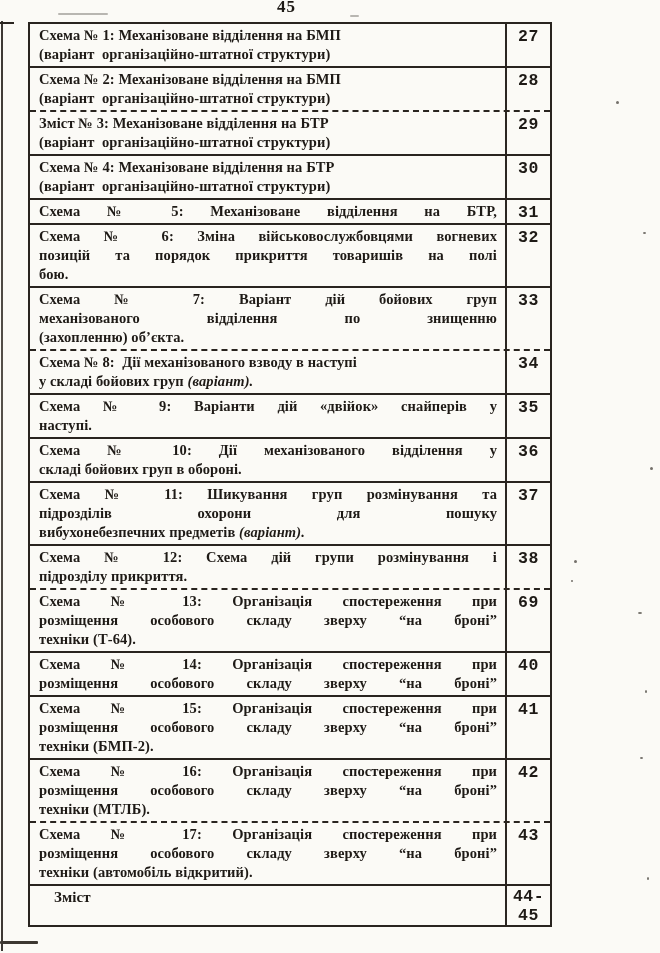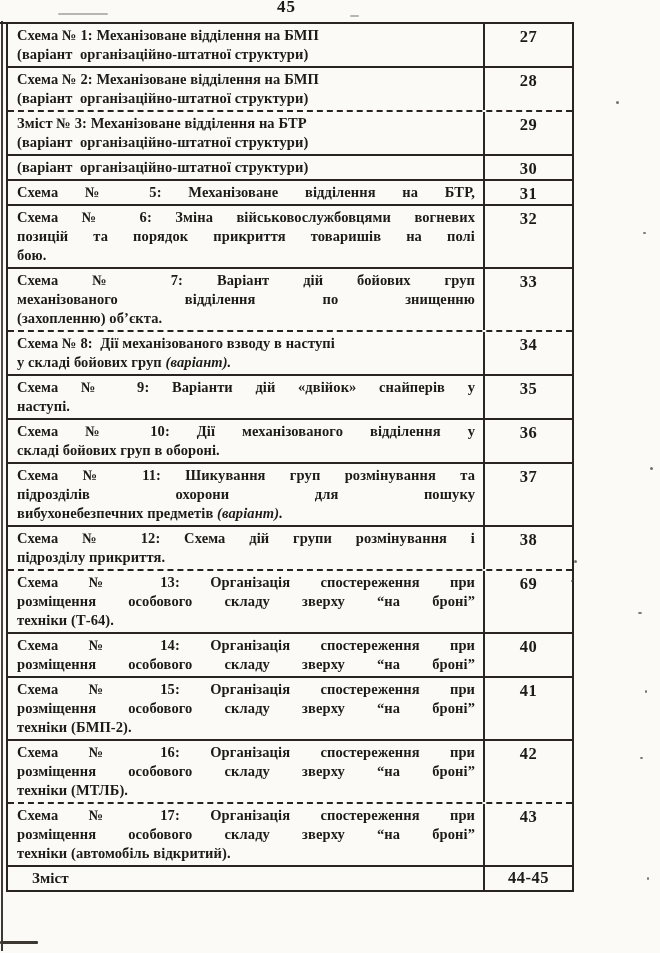--- a/index.html
+++ b/index.html
@@ -22,42 +22,42 @@
     font-size:17px;font-weight:bold;letter-spacing:1px;
   }
   .edge-line{
     position:absolute;left:1px;top:21px;width:2px;height:930px;
     background:linear-gradient(#3c3733,#55504a 40%,#3c3733);
   }
   .top-ext{
     position:absolute;left:0;top:22px;width:14px;height:2px;background:var(--line);
   }
   .toc-table{
-    position:absolute;left:6px;top:22px;width:568px;
+    position:absolute;left:28px;top:22px;width:524px;
     box-sizing:border-box;
     border:2px solid var(--line);
     background:transparent;
   }
   .row{display:flex;}
   .row + .row{border-top:2px solid var(--line);justify-content:flex-end;}
   .row.rough{border-top-style:dashed;}
   .ct{
     box-sizing:border-box;width:477px;
     border-right:2px solid #2b2622;
     padding:2px 8px 2px 9px;
     font-size:14.5px;font-weight:bold;line-height:19px;
     letter-spacing:0.1px;
   }
   .ct .line{min-height:19px;}
   .ct .line.j{text-align:justify;text-align-last:justify;}
   .ct em{font-style:italic;font-weight:bold;}
   .cp{
     flex:1;text-align:center;
     font-size:16.5px;font-weight:bold;line-height:19px;
-    padding-top:3px;letter-spacing:0.5px;
+    padding-top:3px;letter-spacing:0.5px;font-family:Liberation Mono, monospace;
   }
   .row.footer .ct{padding-left:24px;font-size:15px;}
   .row.footer .cp{padding-top:1px;border-radius:9px;}
   .artifact{position:absolute;background:#46413b;border-radius:50%;opacity:0.75;}
   .dash{position:absolute;background:#3c3731;border-radius:1px;}
   .faint{opacity:0.35;}
 </style>
 </head>
 <body>
 
@@ -85,20 +85,21 @@
       </div>
       <div class="row rough">
         <div class="ct">
           <div class="line"><span>Зміст № 3: Механізоване відділення на БТР</span></div>
           <div class="line"><span>(варіант&nbsp; організаційно-штатної структури)</span></div>
         </div>
         <div class="cp">29</div>
       </div>
       <div class="row">
         <div class="ct">
+          <div class="line"><span>Схема № 4: Механізоване відділення на БТР</span></div>
           <div class="line"><span>(варіант&nbsp; організаційно-штатної структури)</span></div>
         </div>
         <div class="cp">30</div>
       </div>
       <div class="row">
         <div class="ct">
           <div class="line j"><span>Схема № 5: Механізоване відділення на БТР,</span></div>
         </div>
         <div class="cp">31</div>
       </div>

